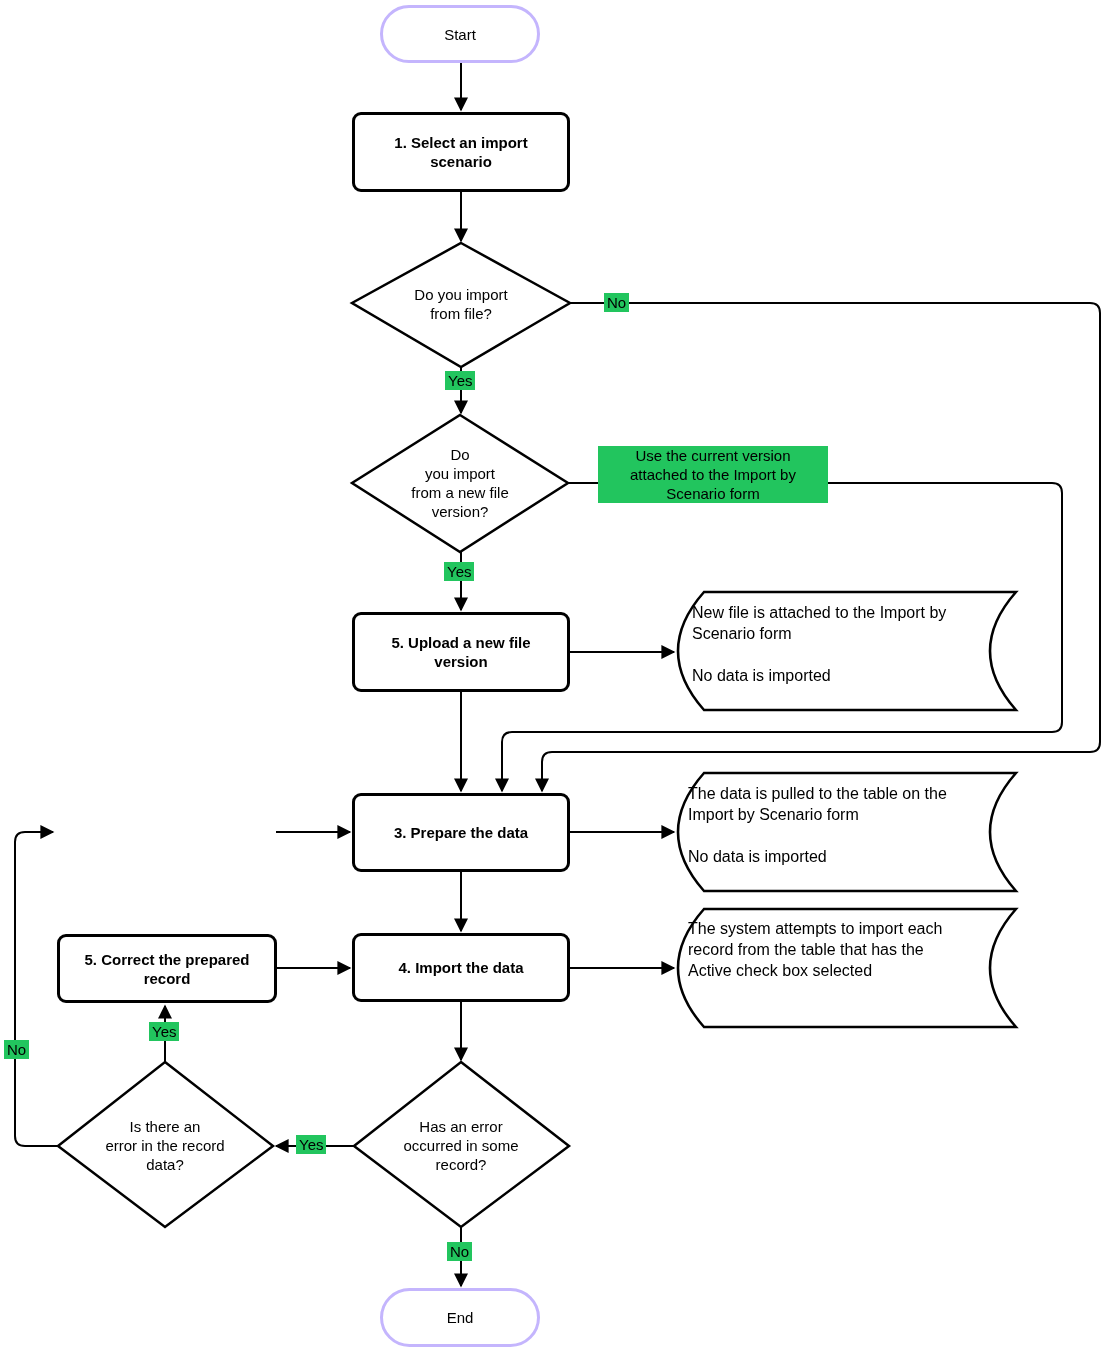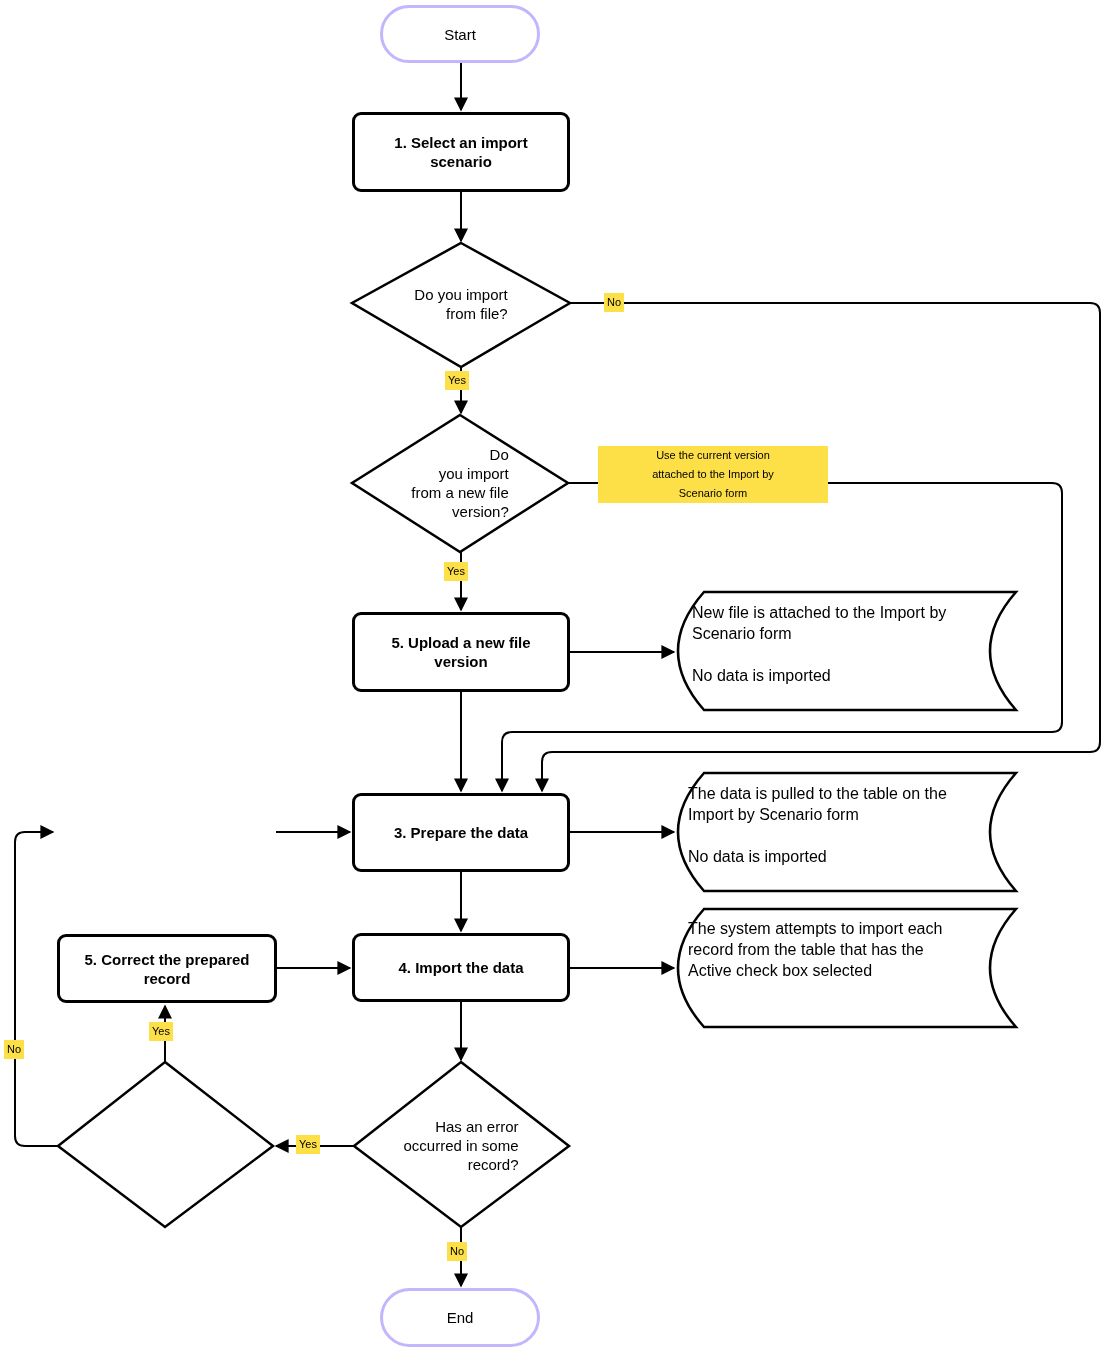--- a/index.html
+++ b/index.html
@@ -21,31 +21,31 @@
     box-sizing:border-box;
   }
   .terminator{
     background:#fff;border:3px solid #c4b5fd;border-radius:30px;
   }
   .process{
     background:#fff;border:3px solid #000;border-radius:9px;
     font-weight:bold;
     padding:6px 18px;
   }
-  .decision-label{pointer-events:none;text-align:right;}
+  .decision-label{pointer-events:none;}
   .annotation-text{
     position:absolute;
     font-size:16px;line-height:21px;
     white-space:pre-line;
     text-align:left;
   }
   .edge-label{
     position:absolute;
-    background:#fde047;
-    font-size:11px;line-height:19px;
+    background:#22c55e;
+    font-size:15px;line-height:19px;
     padding:0 3px;
     white-space:pre-line;
   }
   .edge-label.center{text-align:center;}
 </style>
 </head>
 <body>
 
 <div id="canvas">
 
@@ -110,20 +110,23 @@
 
   <div class="node decision-label" style="left:372px;top:279px;width:178px;height:50px;">Do you import
 from file?</div>
   <div class="node decision-label" style="left:380px;top:427px;width:160px;height:112px;">Do
 you import
 from a new file
 version?</div>
   <div class="node decision-label" style="left:375px;top:1117px;width:172px;height:57px;">Has an error
 occurred in some
 record?</div>
+  <div class="node decision-label" style="left:75px;top:1117px;width:180px;height:57px;">Is there an
+error in the record
+data?</div>
 
   <div class="annotation-text" style="left:692px;top:602px;width:320px;">New file is attached to the Import by
 Scenario form
 
 No data is imported</div>
   <div class="annotation-text" style="left:688px;top:783px;width:322px;">The data is pulled to the table on the
 Import by Scenario form
 
 No data is imported</div>
   <div class="annotation-text" style="left:688px;top:918px;width:322px;">The system attempts to import each

